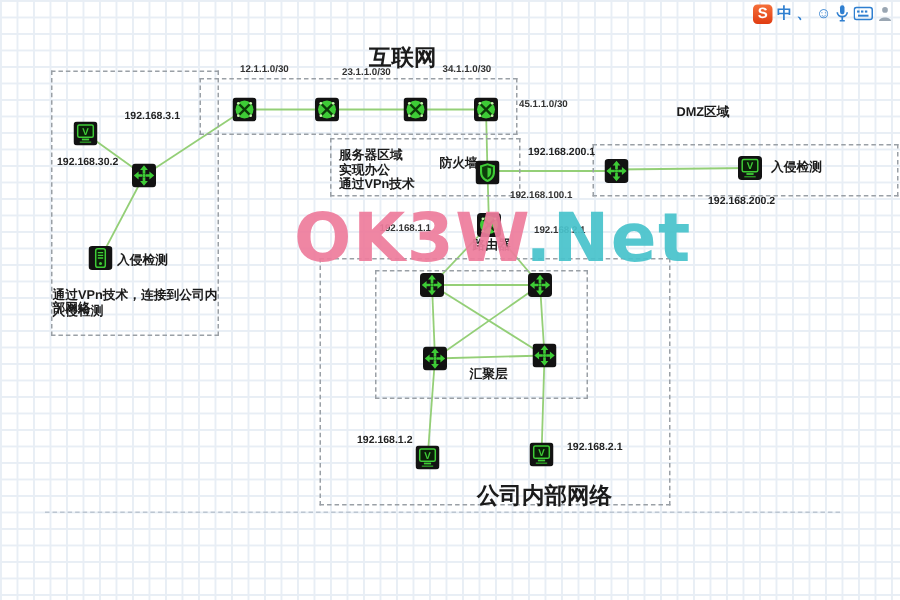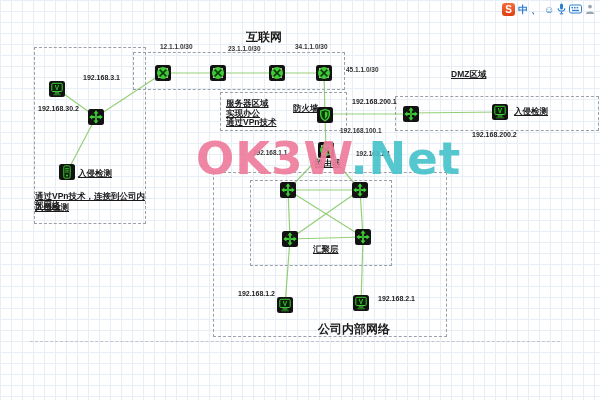--- a/index.html
+++ b/index.html
@@ -10,22 +10,22 @@
       linear-gradient(#e8eef5 1px, transparent 1px) 0 0 / 11px 11px,
       linear-gradient(90deg,#e8eef5 1px, transparent 1px) 0 0 / 11px 11px,
       #ffffff;
   }
   .wires{position:absolute;left:0;top:0;z-index:1;pointer-events:none;}
   .region{position:absolute;z-index:2;border:1px dashed #9aa0a6;}
   .node{position:absolute;width:16px;height:16px;z-index:3;}
   .lbl{position:absolute;z-index:4;font-weight:bold;color:#1b1b1b;white-space:nowrap;line-height:1.1;}
   .ip{font-size:7px;color:#222;}
   .ip-s{font-size:6.5px;color:#333;}
-  .cn{font-size:8.5px;text-decoration:underline;}
-  .cn-lg{font-size:12px;}
+  .cn{font-size:8.5px;}
+  .cn-lg{font-size:15px;}
   .pageline{position:absolute;z-index:2;border-top:1px dashed #bcc6d1;}
   .wm{position:absolute;left:196px;top:132px;z-index:5;font-family:"DejaVu Sans","Liberation Sans",sans-serif;
       font-weight:bold;font-size:45px;letter-spacing:1px;opacity:.93;pointer-events:none;}
   .wm-pink{color:#ee7d9d;}
   .wm-teal{color:#49c3cc;}
   .imebar{position:absolute;left:502px;top:2px;z-index:6;display:flex;align-items:center;gap:3px;height:14px;}
   .ime-logo{display:inline-flex;align-items:center;justify-content:center;width:13px;height:13px;border-radius:3px;
       background:linear-gradient(180deg,#f5703a,#e03c12);color:#fff;font-weight:bold;font-size:10px;}
   .ime-t{color:#2f7fd0;font-weight:bold;font-size:10px;line-height:13px;}
   .ime-svg{display:block;}

